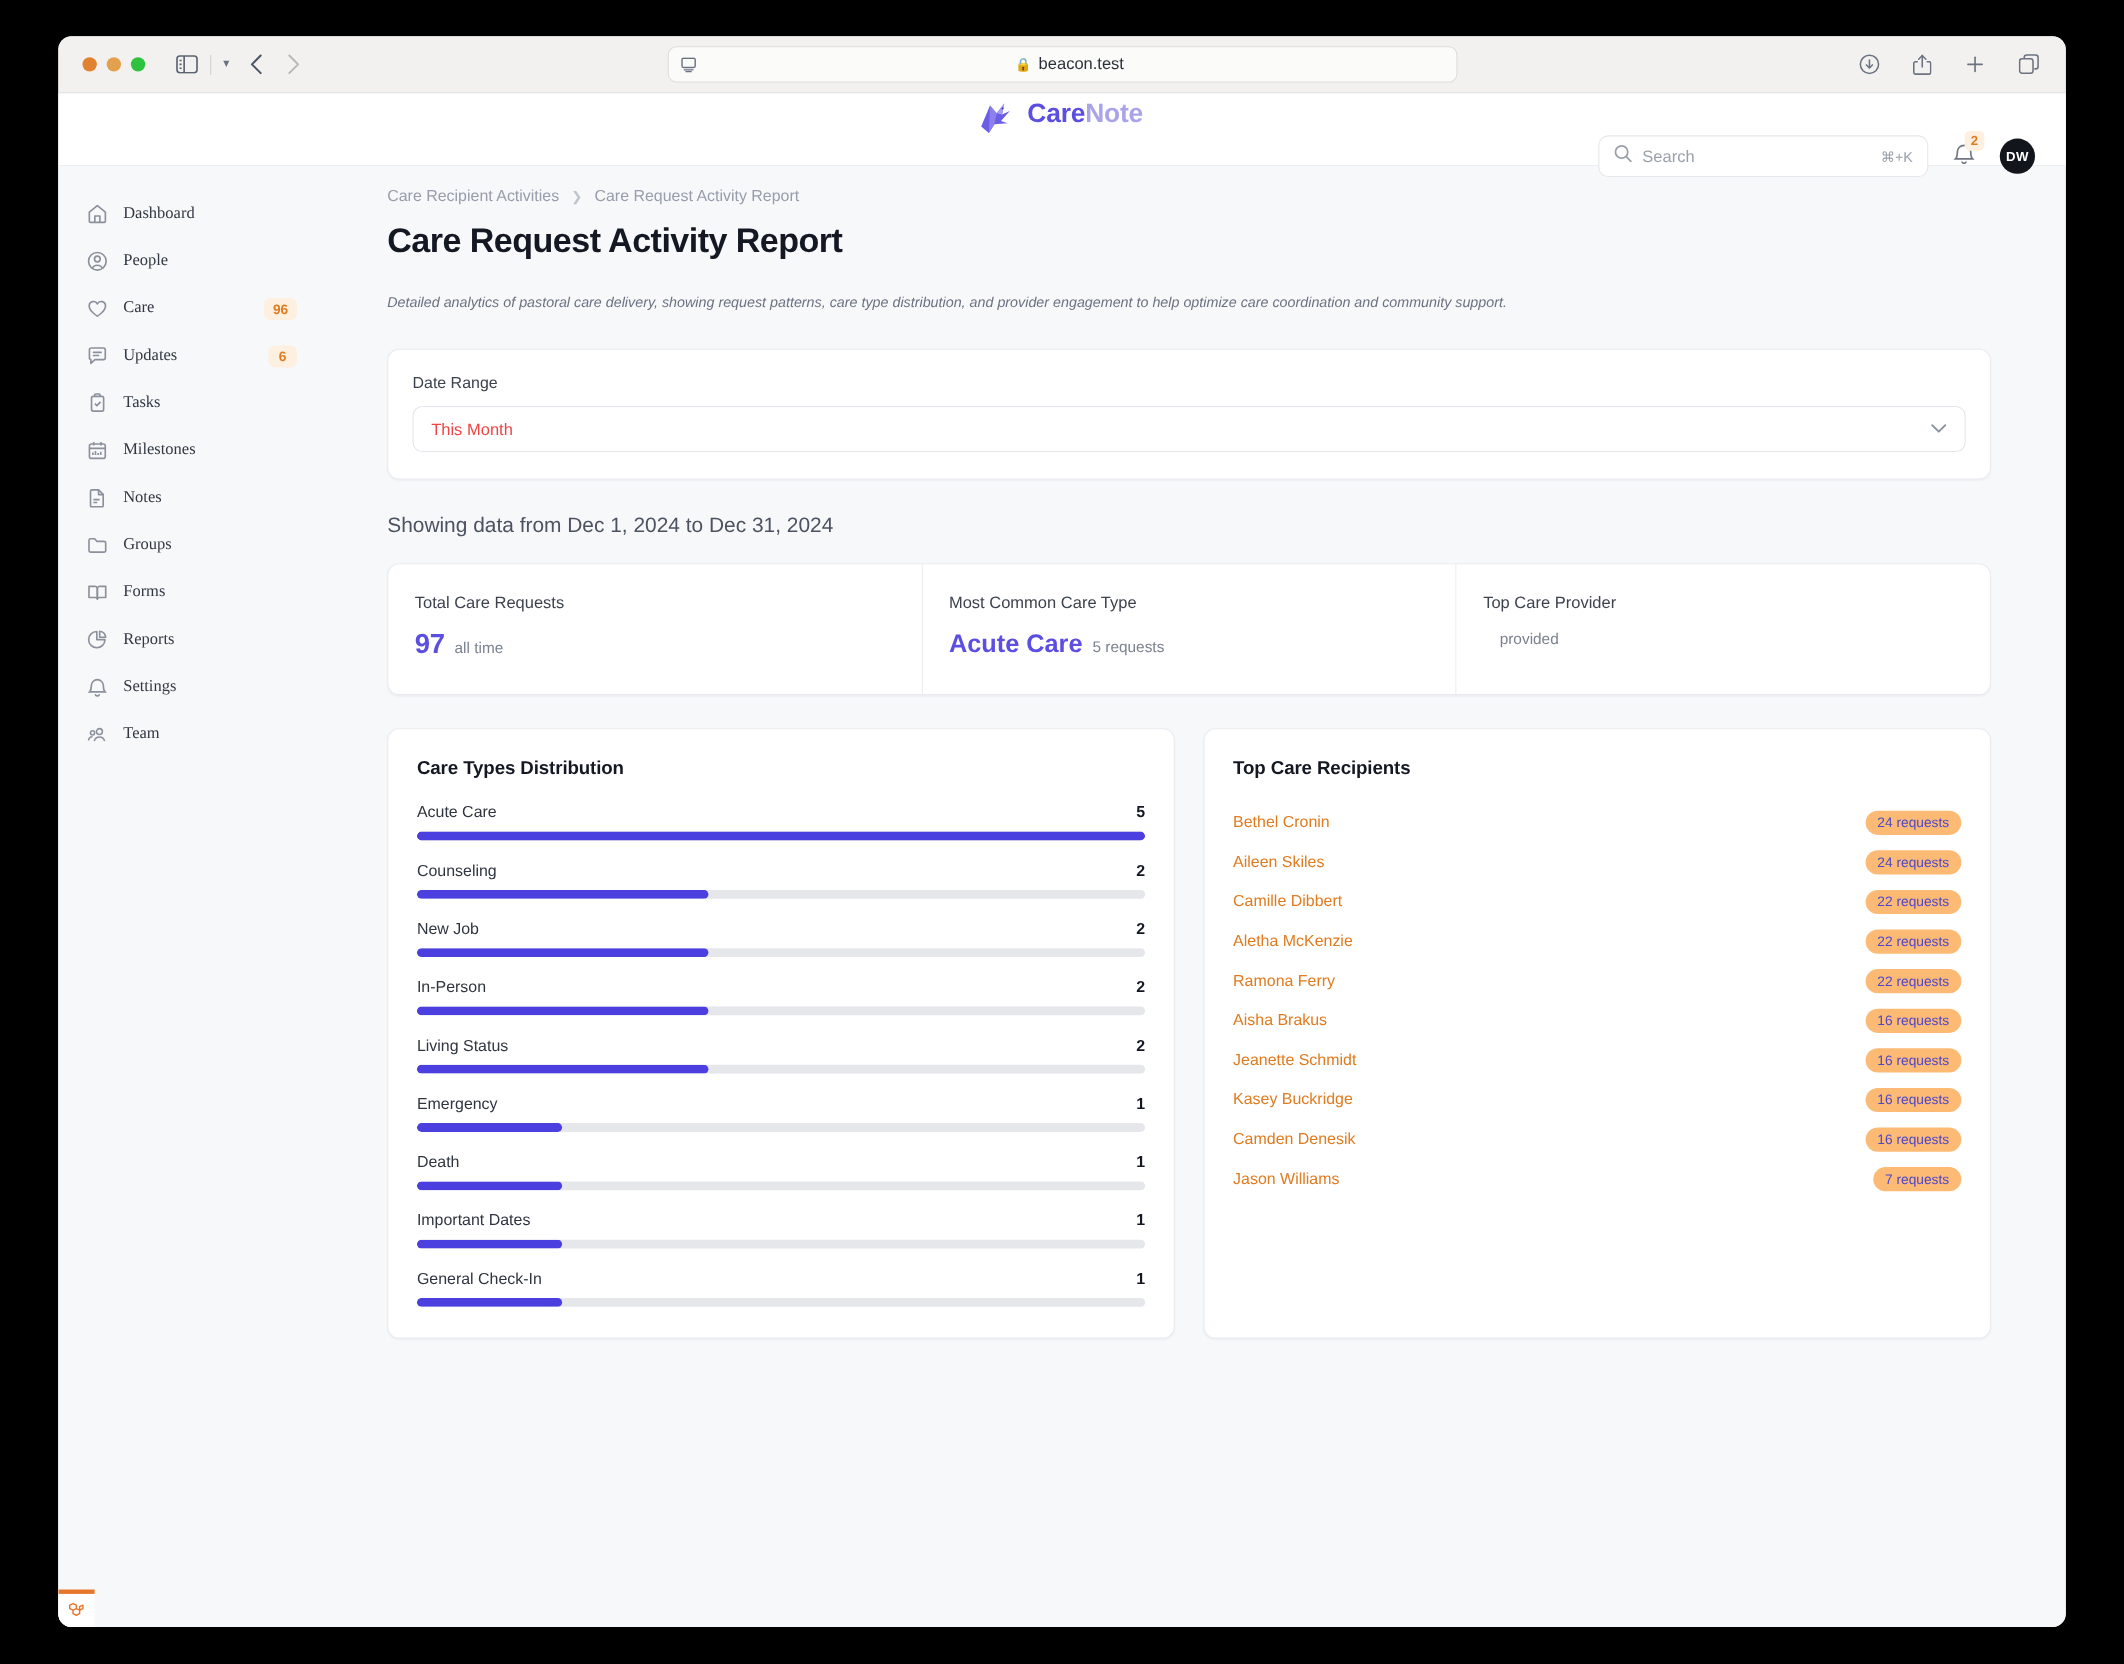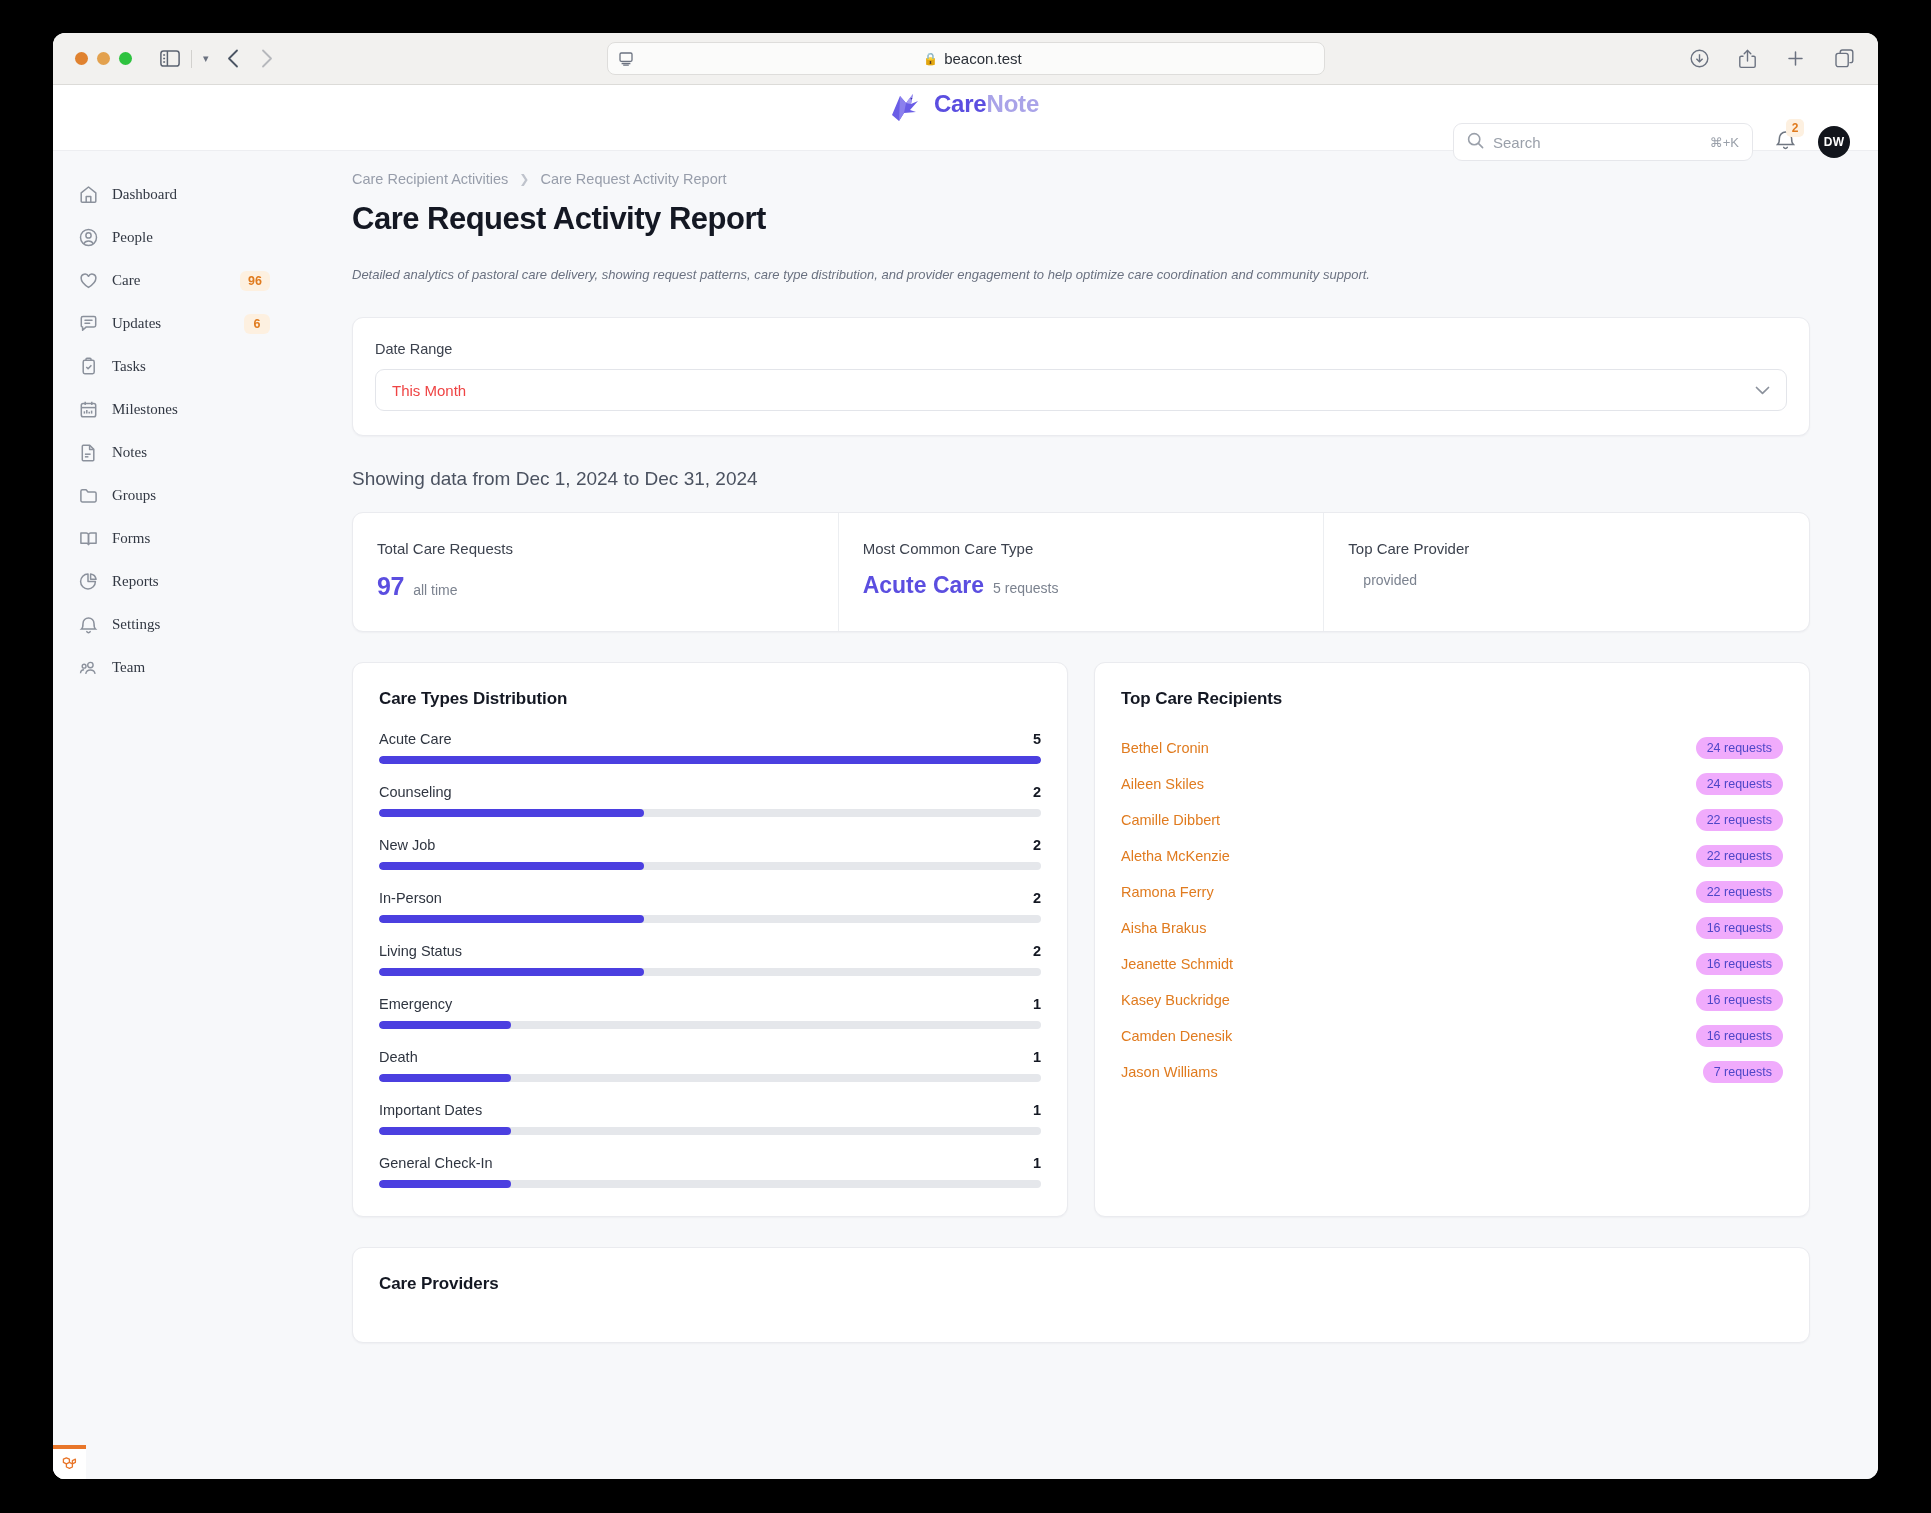--- a/index.html
+++ b/index.html
@@ -271,21 +271,21 @@
   .bar-track { height: 8px; background: #e5e7eb; border-radius: 5px; overflow: hidden; }
   .bar-fill { height: 100%; background: #4b3fe0; border-radius: 5px; }
 
   .recipients { margin-top: 21px; }
   .recipient-row {
     display: flex; align-items: center; justify-content: space-between;
     height: 36px;
   }
   .recipient-name { font-size: 14.5px; color: #e07b1f; cursor: pointer; }
   .recipient-badge {
-    background: #f0abfc; color: #4e46c8;
+    background: #fdba74; color: #4e46c8;
     font-size: 12.5px;
     border-radius: 11px;
     padding: 4px 11px;
   }
 
   .providers-card { margin-top: 30px; padding: 26px 26px 30px 26px; min-height: 96px; }
 
   
   .debugbar {
     position: absolute;
@@ -738,23 +738,20 @@
                     <span class="recipient-badge">16 requests</span>
                   </div>
                   <div class="recipient-row">
                     <span class="recipient-name">Jason Williams</span>
                     <span class="recipient-badge">7 requests</span>
                   </div>
                 </div>
             </div>
           </div>
 
-          <div class="card providers-card">
-            <div class="panel-title">Care Providers</div>
-          </div>
 
         </div>
       </div>
 
       <div class="debugbar">
         <svg width="17" height="17" viewBox="0 0 17 17" fill="none" stroke="#e8762a" stroke-width="1.3" stroke-linejoin="round">
           <path d="M2.4 3.2 L5.4 1.8 L8.4 3.2 L8.4 6.4 L5.4 7.8 L2.4 6.4 Z"></path>
           <path d="M5.4 7.8 L5.4 11 L8.4 12.4 L11.4 11 L11.4 7.8 L8.4 6.4"></path>
           <path d="M11.4 7.8 L14.4 6.4 L14.4 3.2 L11.4 4.6 Z"></path>
         </svg>

